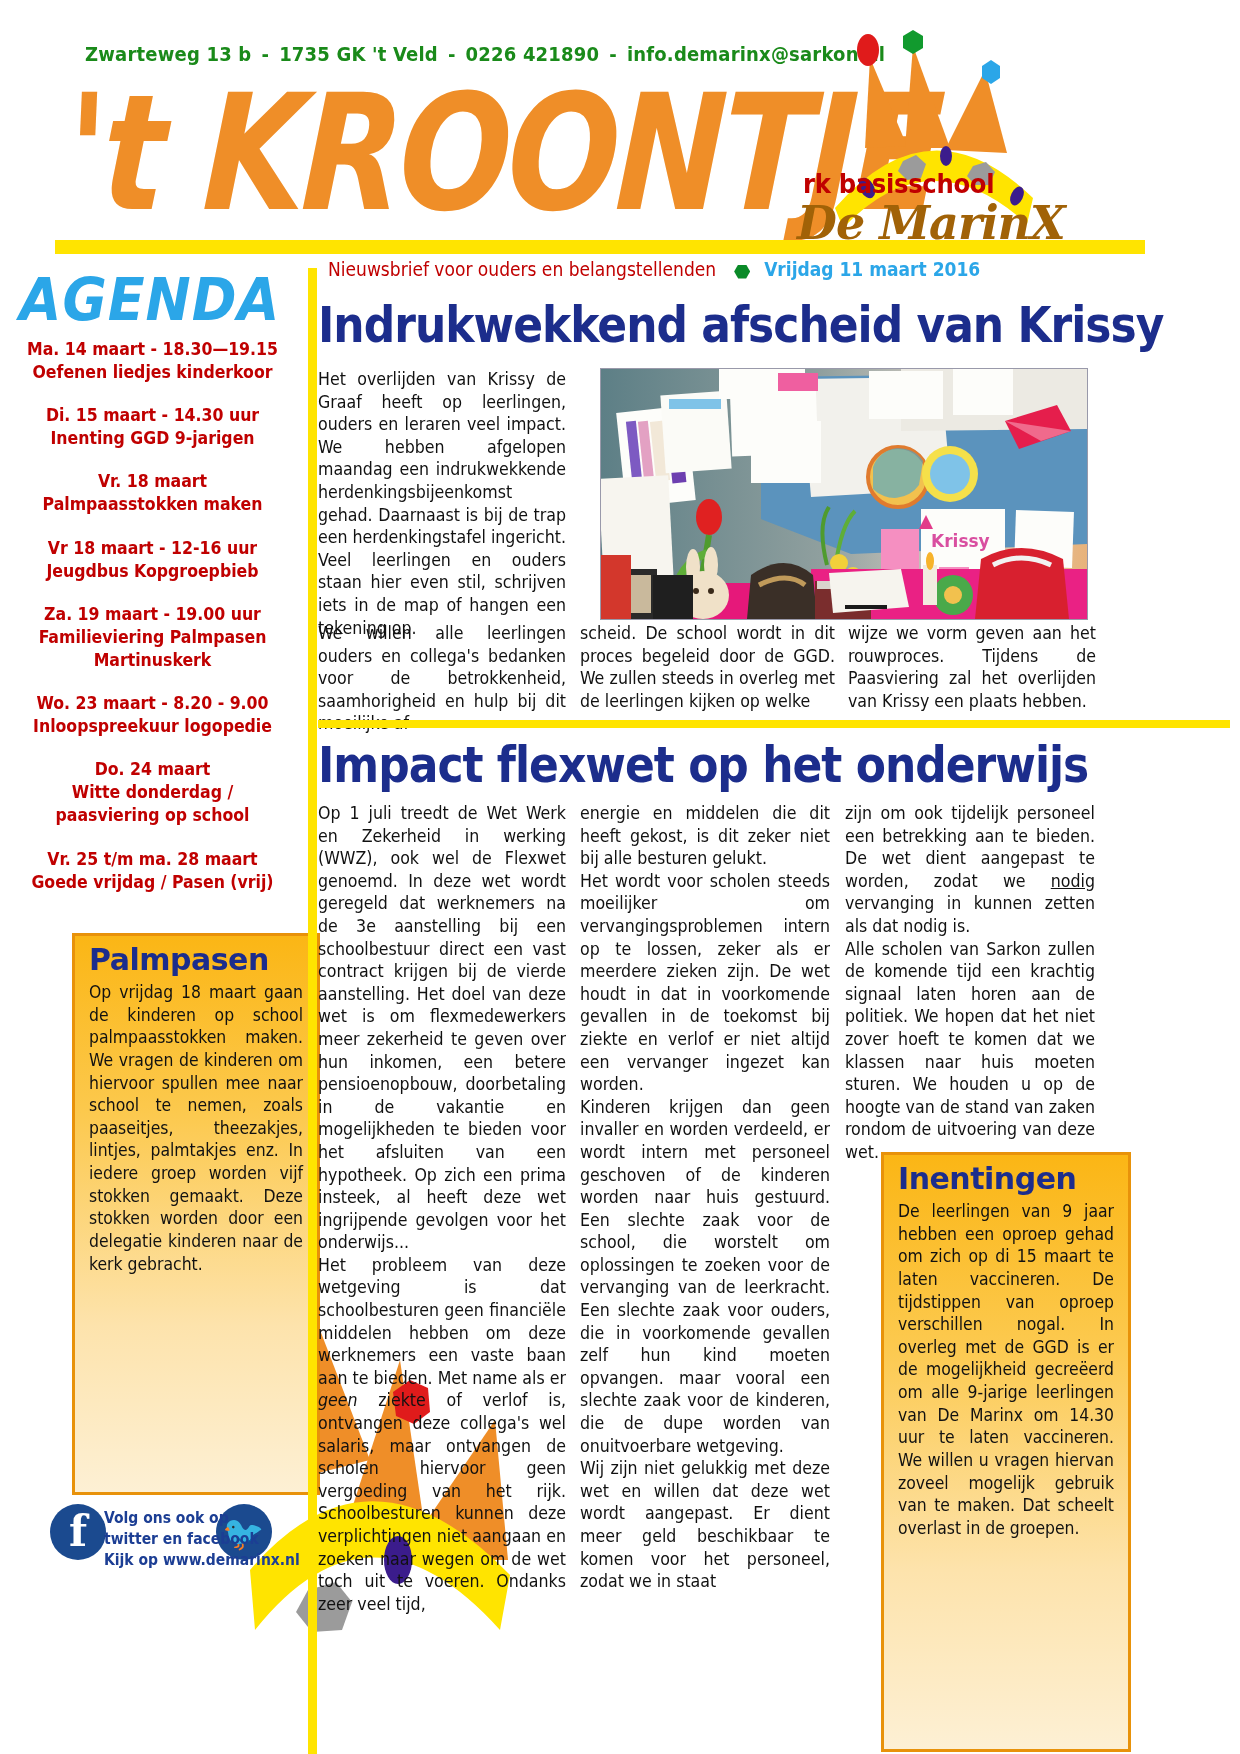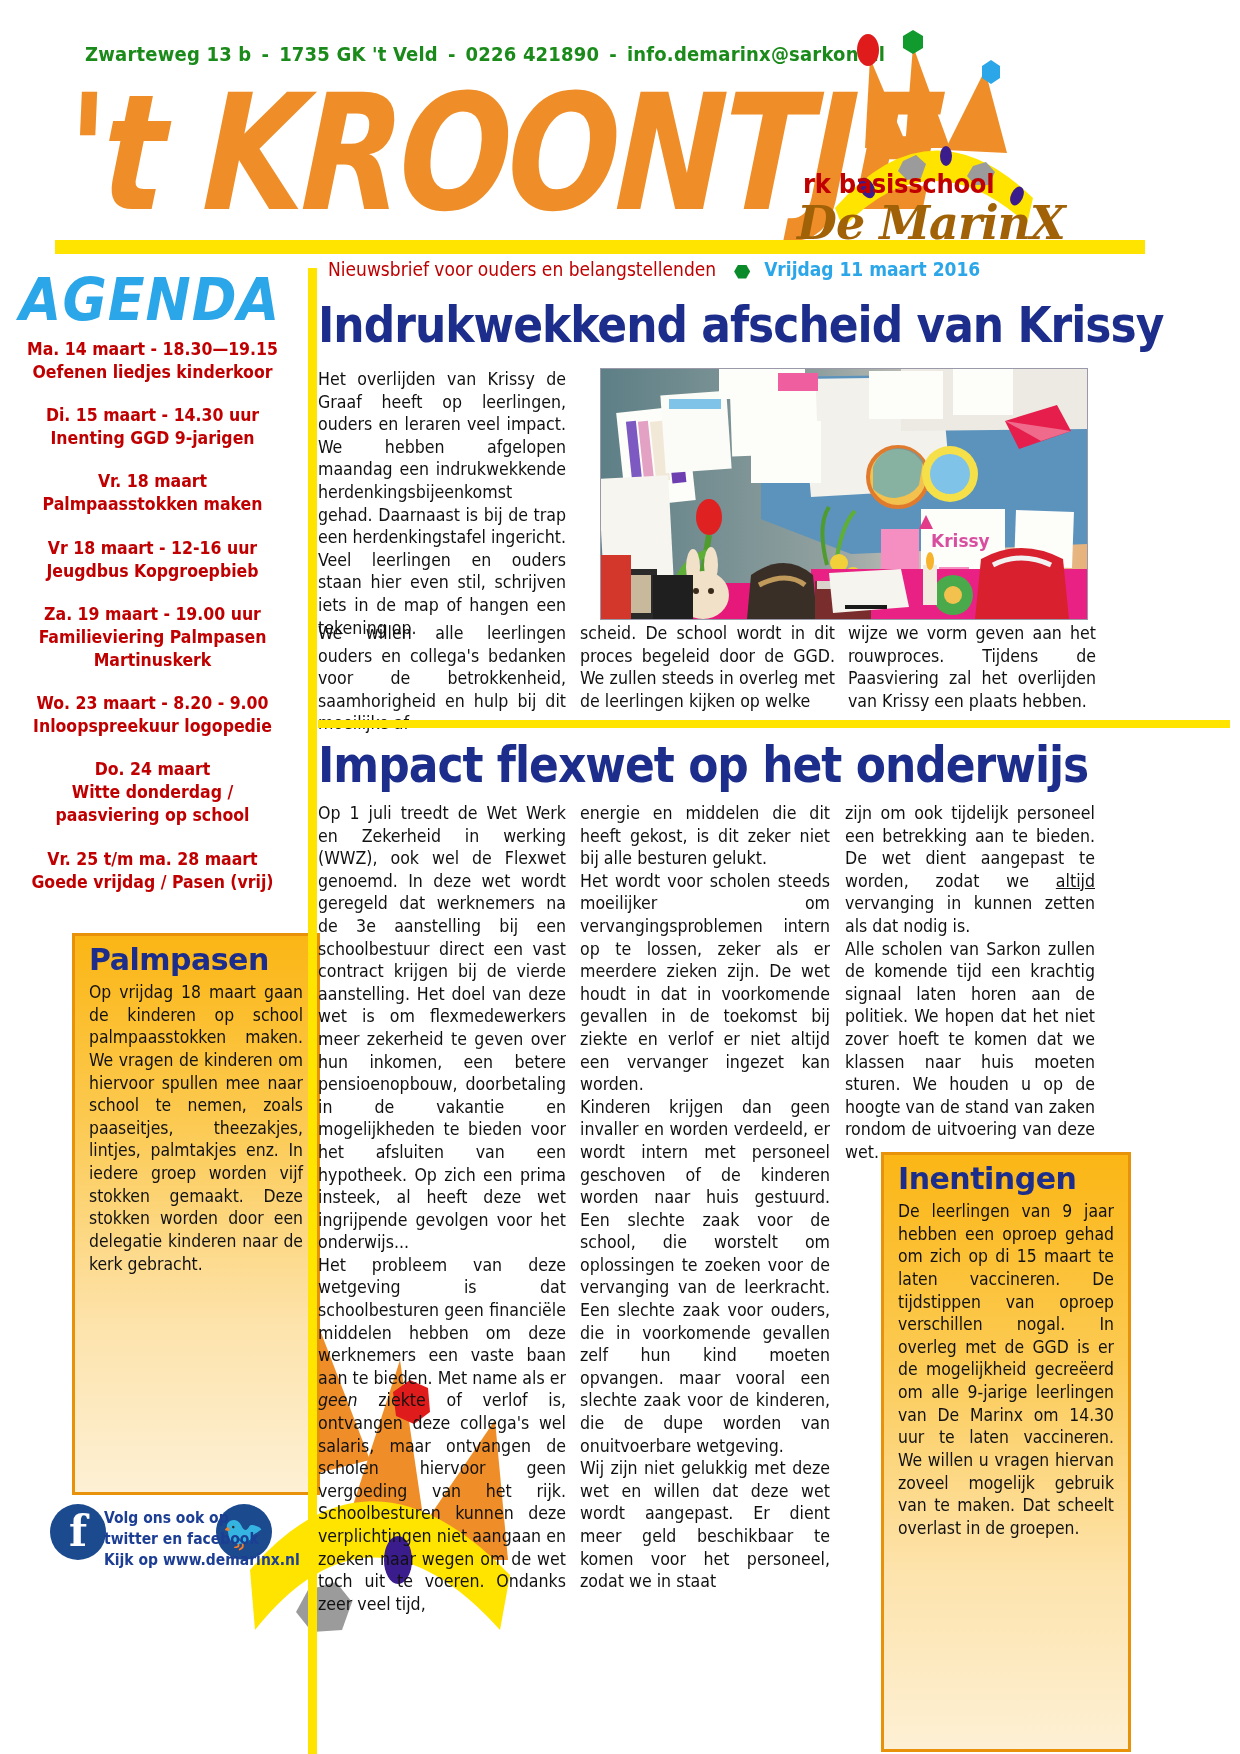--- a/index.html
+++ b/index.html
@@ -403,21 +403,21 @@
   </div>
 
   <div class="col" id="a2-c2">
     <p>energie en middelen die dit heeft gekost, is dit zeker niet bij alle besturen gelukt.</p>
     <p>Het wordt voor scholen steeds moeilijker om vervangingsproblemen intern op te lossen, zeker als er meerdere zieken zijn. De wet houdt in dat in voorkomende gevallen in de toekomst bij ziekte en verlof er niet altijd een vervanger ingezet kan worden.</p>
     <p>Kinderen krijgen dan geen invaller en worden verdeeld, er wordt intern met personeel geschoven of de kinderen worden naar huis gestuurd. Een slechte zaak voor de school, die worstelt om oplossingen te zoeken voor de vervanging van de leerkracht. Een slechte zaak voor ouders, die in voorkomende gevallen zelf hun kind moeten opvangen. maar vooral een slechte zaak voor de kinderen, die de dupe worden van onuitvoerbare wetgeving.</p>
     <p>Wij zijn niet gelukkig met deze wet en willen dat deze wet wordt aangepast. Er dient meer geld beschikbaar te komen voor het personeel, zodat we in staat</p>
   </div>
 
   <div class="col" id="a2-c3">
-    <p><span>zijn om ook tijdelijk personeel een betrekking aan te bieden. De wet dient aangepast te worden, zodat we </span><u class="uline">altijd</u><span> vervanging in kunnen zetten als dat nodig is.</span></p>
+    <p><span>zijn om ook tijdelijk personeel een betrekking aan te bieden. De wet dient aangepast te worden, zodat we </span><u class="uline">nodig</u><span> vervanging in kunnen zetten als dat nodig is.</span></p>
     <p>Alle scholen van Sarkon zullen de komende tijd een krachtig signaal laten horen aan de politiek. We hopen dat het niet zover hoeft te komen dat we klassen naar huis moeten sturen. We houden u op de hoogte van de stand van zaken rondom de uitvoering van deze wet.</p>
   </div>
 
   <div class="box" id="inentingen-box">
     <div class="box-title">Inentingen</div>
     <div class="box-body">
       <p>De leerlingen van 9 jaar hebben een oproep gehad om zich op di 15 maart te laten vaccineren.  De tijdstippen van oproep verschillen nogal. In overleg met de GGD is er de mogelijkheid gecreëerd om alle 9-jarige leerlingen van De Marinx om 14.30 uur te laten vaccineren. We willen u vragen hiervan zoveel mogelijk gebruik van te maken.  Dat scheelt overlast in de groepen.</p>
     </div>
   </div>
 

